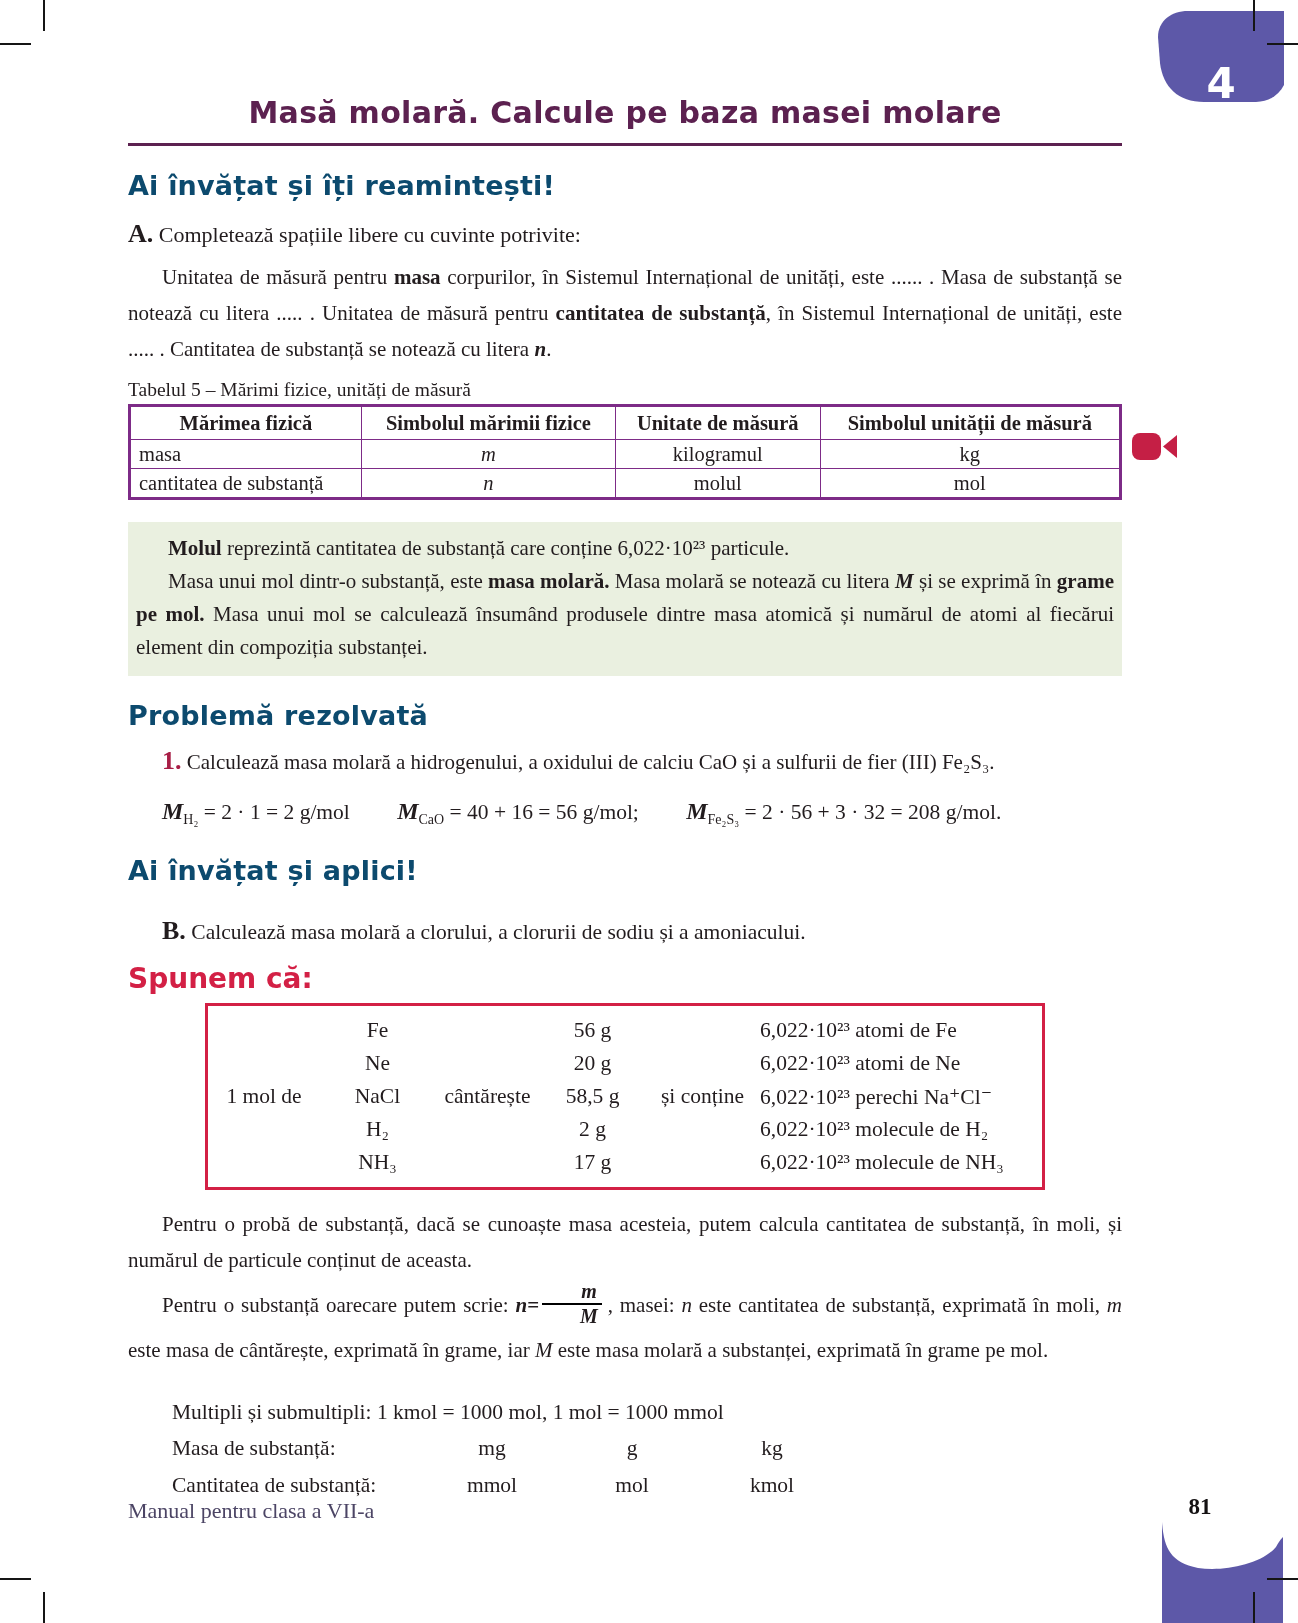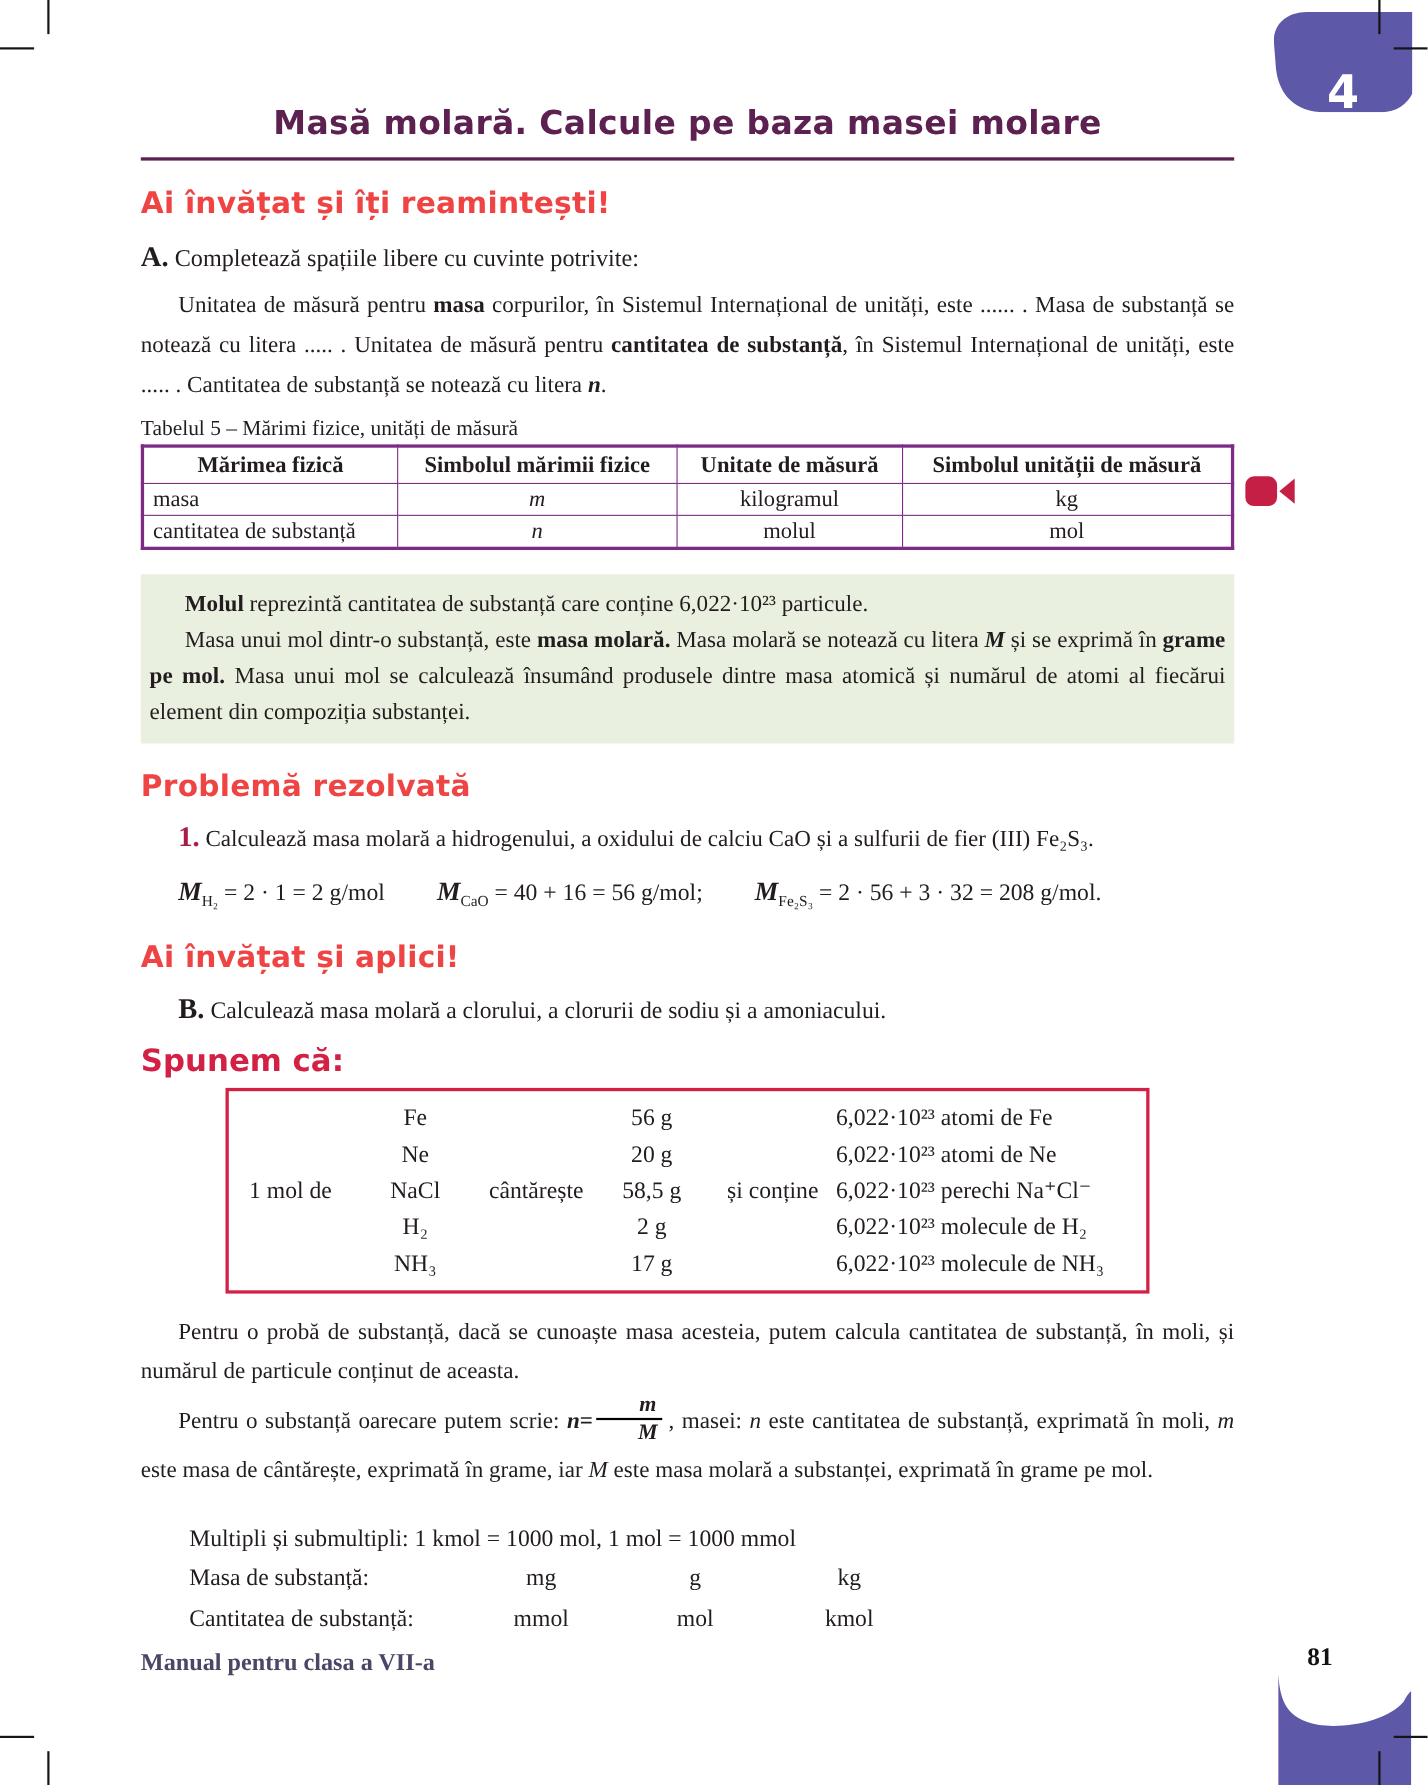--- a/index.html
+++ b/index.html
@@ -5,21 +5,21 @@
   html,body{margin:0;padding:0;background:#ffffff;}
   .page{position:relative;width:1298px;height:1623px;background:#fff;overflow:hidden;
         font-family:"Liberation Serif","DejaVu Serif",serif;color:#221c1e;}
   .content{position:absolute;left:128px;top:0;width:994px;z-index:10;}
 
   
   .page-title{margin:95px 0 0;text-align:center;font-family:"DejaVu Sans",sans-serif;
               font-weight:bold;font-size:30px;color:#5c2150;letter-spacing:.3px;}
   .title-rule{margin:13px 0 0;border:none;border-top:3px solid #5c2150;}
   .h-purple{margin:24px 0 0;font-family:"DejaVu Sans",sans-serif;font-weight:bold;
-            font-size:27px;color:#ef4444;letter-spacing:.2px;}
+            font-size:27px;color:#0c4a6e;letter-spacing:.2px;}
   .h-red{margin:16px 0 0;font-family:"DejaVu Sans",sans-serif;font-weight:bold;
          font-size:28px;color:#d32045;}
 
   
   .lead{margin:18px 0 0;font-size:22px;}
   .big-label{font-size:26px;font-weight:bold;}
   .red-label{font-size:26px;font-weight:bold;color:#a81e46;}
   .body{margin:10px 0 0;font-size:21px;line-height:36px;}
   .indent{text-indent:34px;}
   .just{text-align:justify;}
@@ -64,21 +64,21 @@
   .unit-row{display:flex;padding-left:44px;font-size:21.5px;line-height:37px;}
   .unit-label{width:250px;}
   .unit-cell{width:140px;text-align:center;}
 
   
   .chapter-tab{position:absolute;left:1158px;top:11px;width:126px;height:91px;z-index:5;}
   .chapter-num{position:absolute;left:0;right:0;bottom:-6px;text-align:center;
                font-family:"DejaVu Sans",sans-serif;font-weight:bold;font-size:42px;color:#fff;}
   .corner-shape{position:absolute;left:1162px;top:1522px;width:121px;height:101px;z-index:5;}
   .video-btn{position:absolute;left:1132px;top:429px;width:48px;height:34px;z-index:12;cursor:pointer;}
-  .footer-brand{position:absolute;left:128px;top:1498px;font-weight:bold;font-size:22px;
+  .footer-brand{position:absolute;left:128px;top:1498px;font-weight:normal;font-size:22px;
                 color:#4c4565;z-index:12;}
   .page-number{position:absolute;left:1160px;top:1494px;width:80px;text-align:center;
                font-weight:bold;font-size:23px;color:#141112;z-index:12;}
   .crop{position:absolute;background:#151515;z-index:30;}
 </style>
 </head>
 <body>
 
 <div class="page">
 
@@ -157,21 +157,21 @@
     </p>
 
     <p class="formula-line">
       <span class="fml"><span class="M">M</span><sub>H₂</sub><span> = 2 · 1 = 2 g/mol</span></span>
       <span class="fml"><span class="M">M</span><sub>CaO</sub><span> = 40 + 16 = 56 g/mol;</span></span>
       <span class="fml" style="margin-right:0;"><span class="M">M</span><sub>Fe₂S₃</sub><span> = 2 · 56 + 3 · 32 = 208 g/mol.</span></span>
     </p>
 
     <h2 class="h-purple" style="margin-top:18px;">Ai învățat și aplici!</h2>
 
-    <p class="lead" style="margin-top:16px;text-indent:34px;">
+    <p class="lead" style="margin-top:30px;text-indent:34px;">
       <span class="big-label">B.</span>
       <span style="font-size:21.5px;">Calculează masa molară a clorului, a clorurii de sodiu și a amoniacului.</span>
     </p>
 
     <h3 class="h-red">Spunem că:</h3>
 
     <div class="red-box">
 
       <div class="cell"></div>
       <div class="cell">Fe</div>

